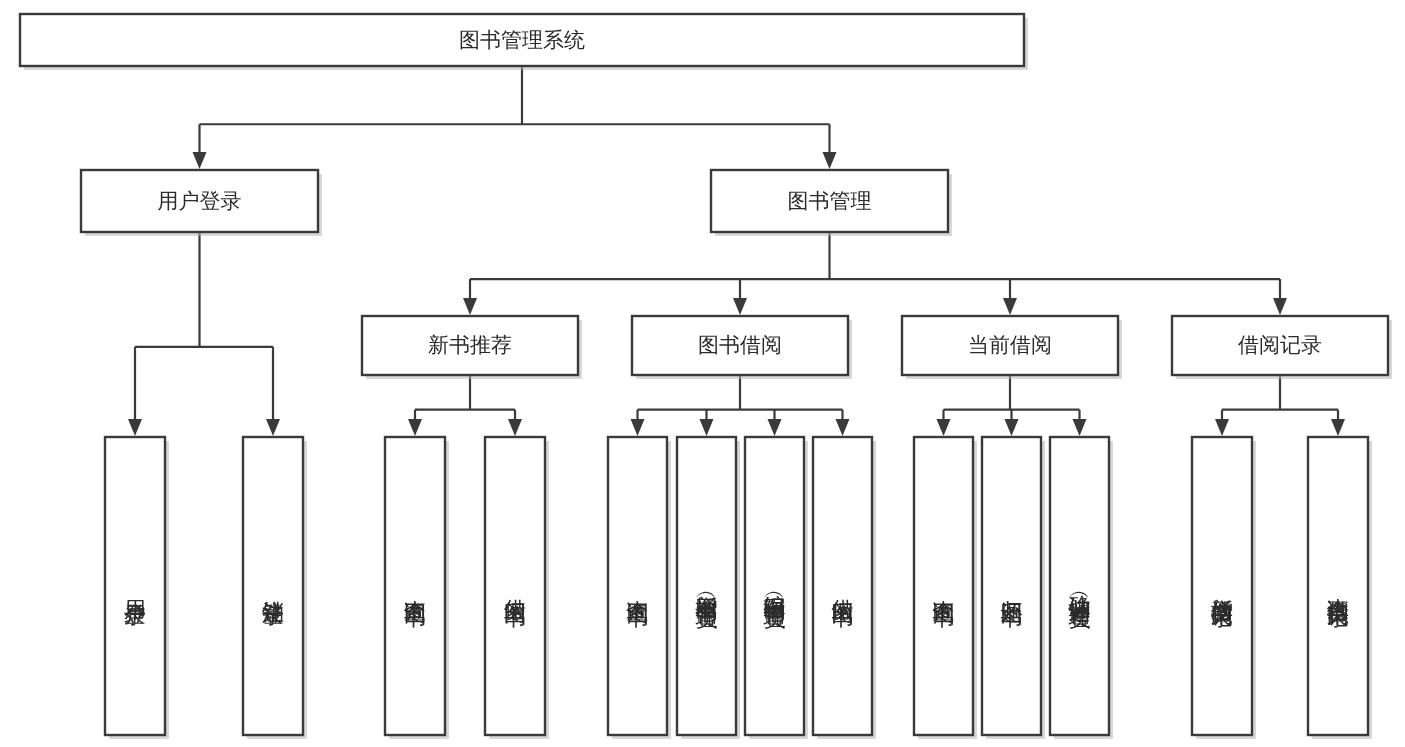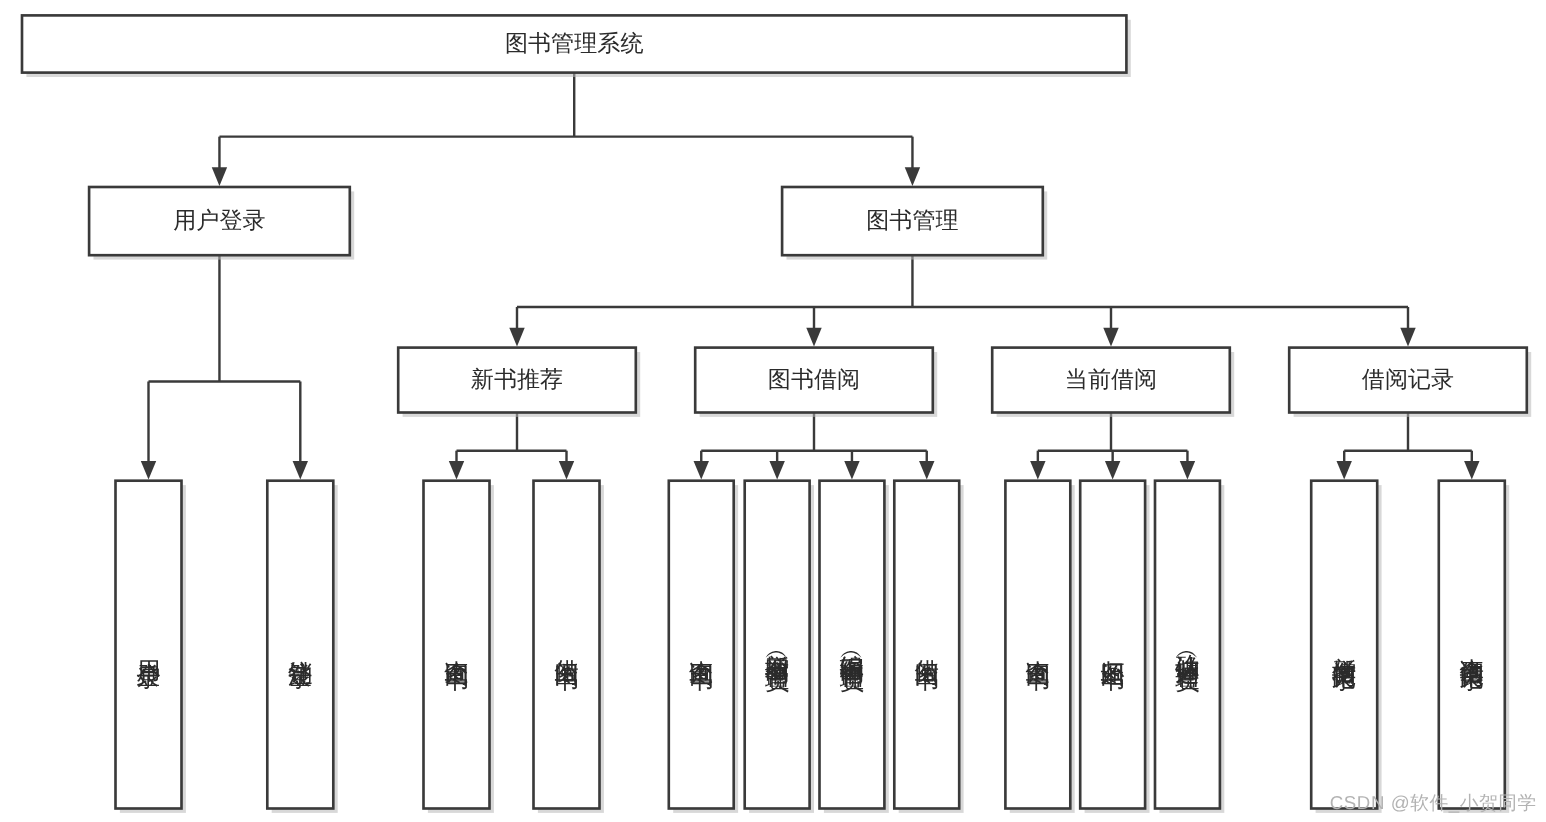--- a/index.html
+++ b/index.html
@@ -237,14 +237,13 @@
       <div class="vlabel-wrap" style="left: 608px; top: 437px; width: 59px; height: 298px;">查询图书</div>
       <div class="vlabel-wrap" style="left: 677px; top: 437px; width: 59px; height: 298px;">新增图书（管理员）</div>
       <div class="vlabel-wrap" style="left: 745px; top: 437px; width: 59px; height: 298px;">编辑图书（管理员）</div>
       <div class="vlabel-wrap" style="left: 813px; top: 437px; width: 59px; height: 298px;">借阅图书</div>
       <div class="vlabel-wrap" style="left: 914px; top: 437px; width: 59px; height: 298px;">查询图书</div>
       <div class="vlabel-wrap" style="left: 982px; top: 437px; width: 59px; height: 298px;">归还图书</div>
       <div class="vlabel-wrap" style="left: 1050px; top: 437px; width: 59px; height: 298px;">确认归还（管理员）</div>
       <div class="vlabel-wrap" style="left: 1192px; top: 437px; width: 60px; height: 298px;">新增借阅记录</div>
       <div class="vlabel-wrap" style="left: 1308px; top: 437px; width: 60px; height: 298px;">查询借阅记录</div>
     </div>
-  <div id="watermark">CSDN @软件_小贺同学</div>
 </div>
 
 </body></html>

